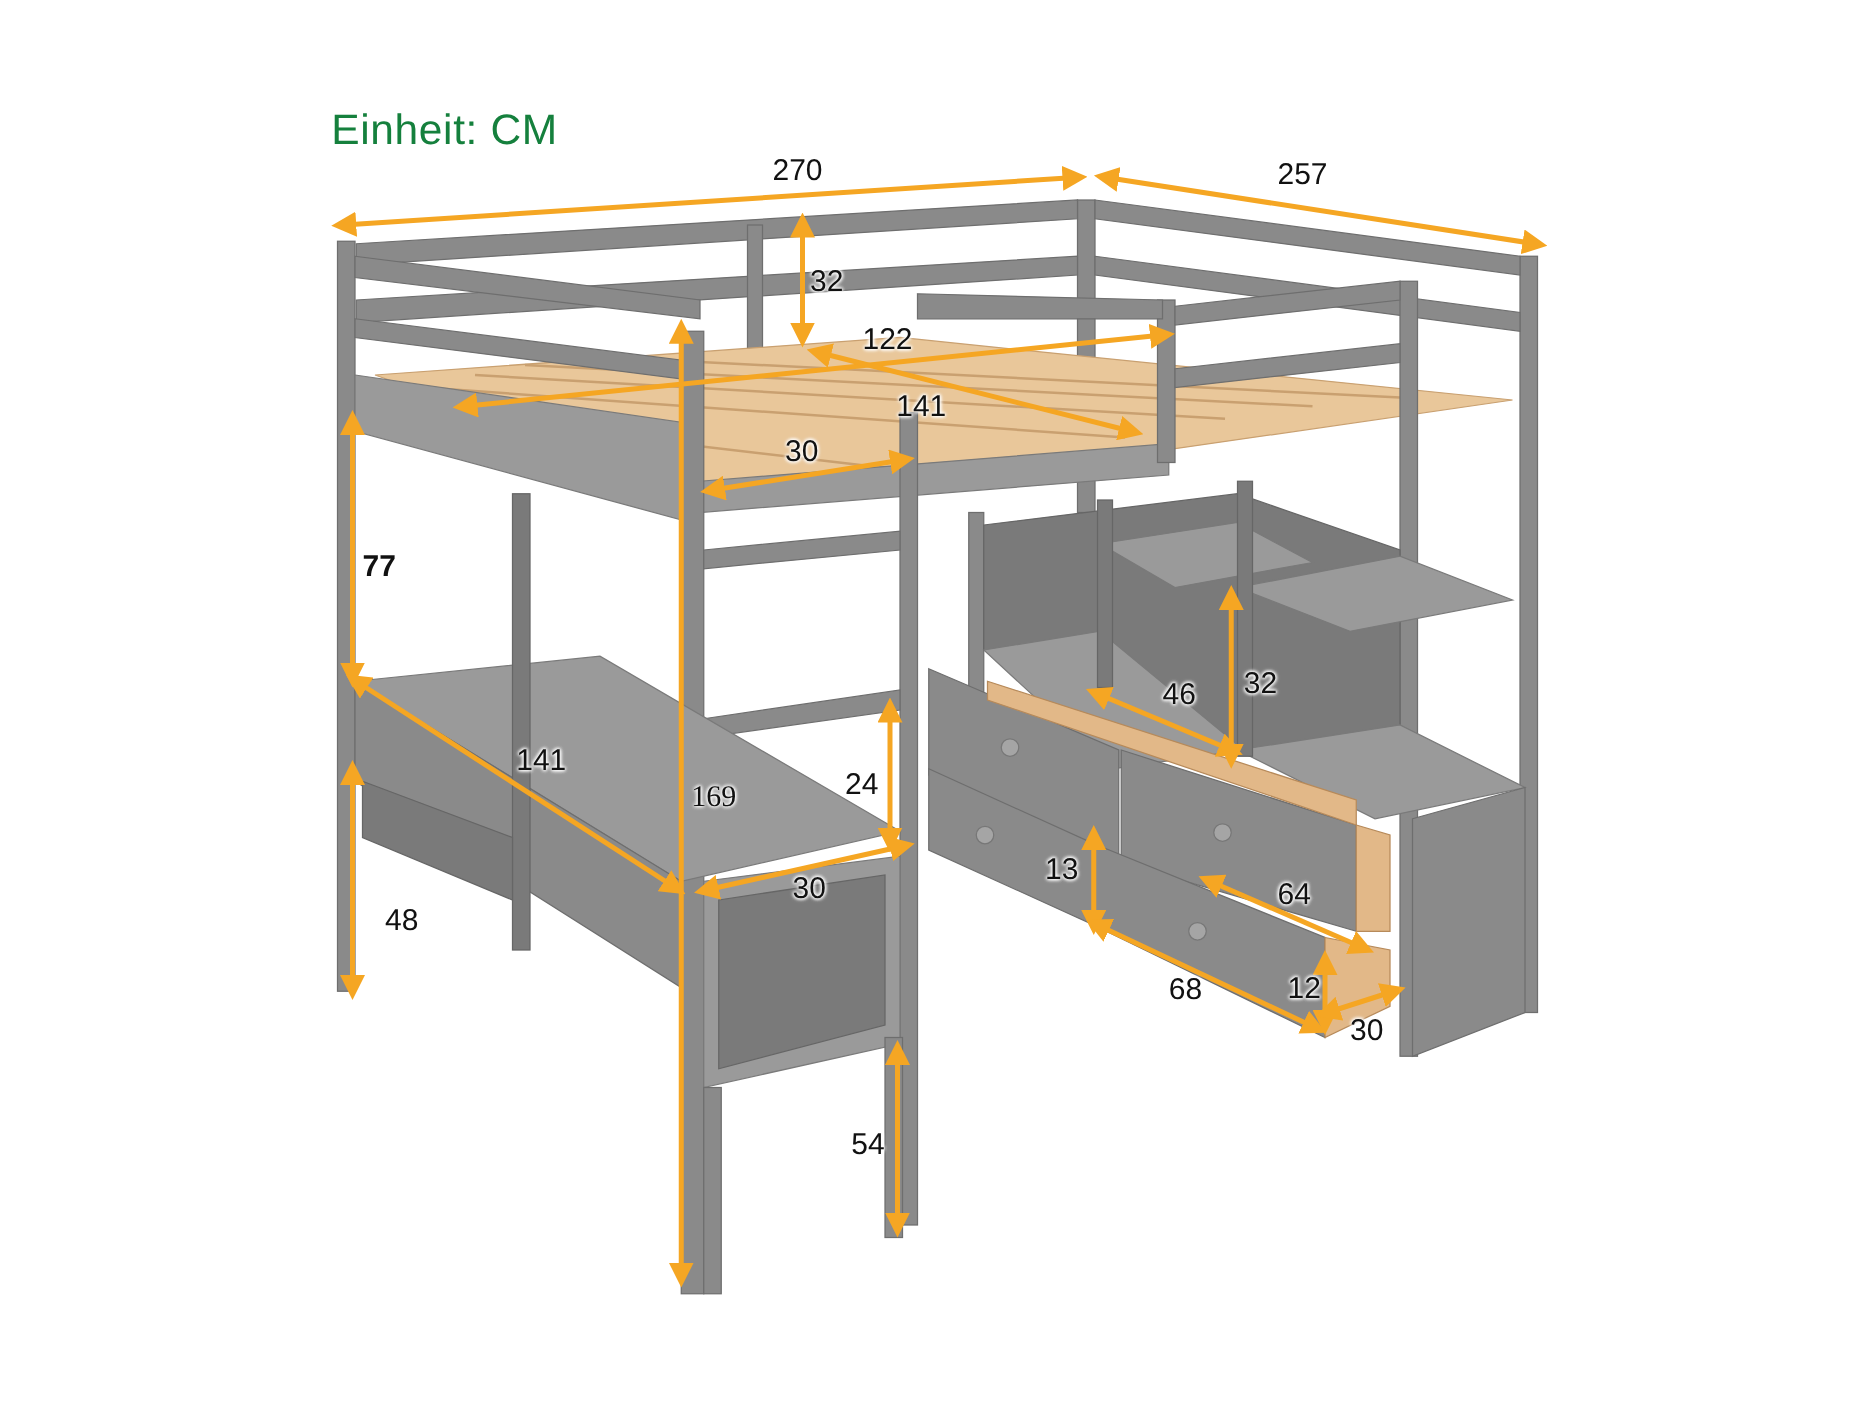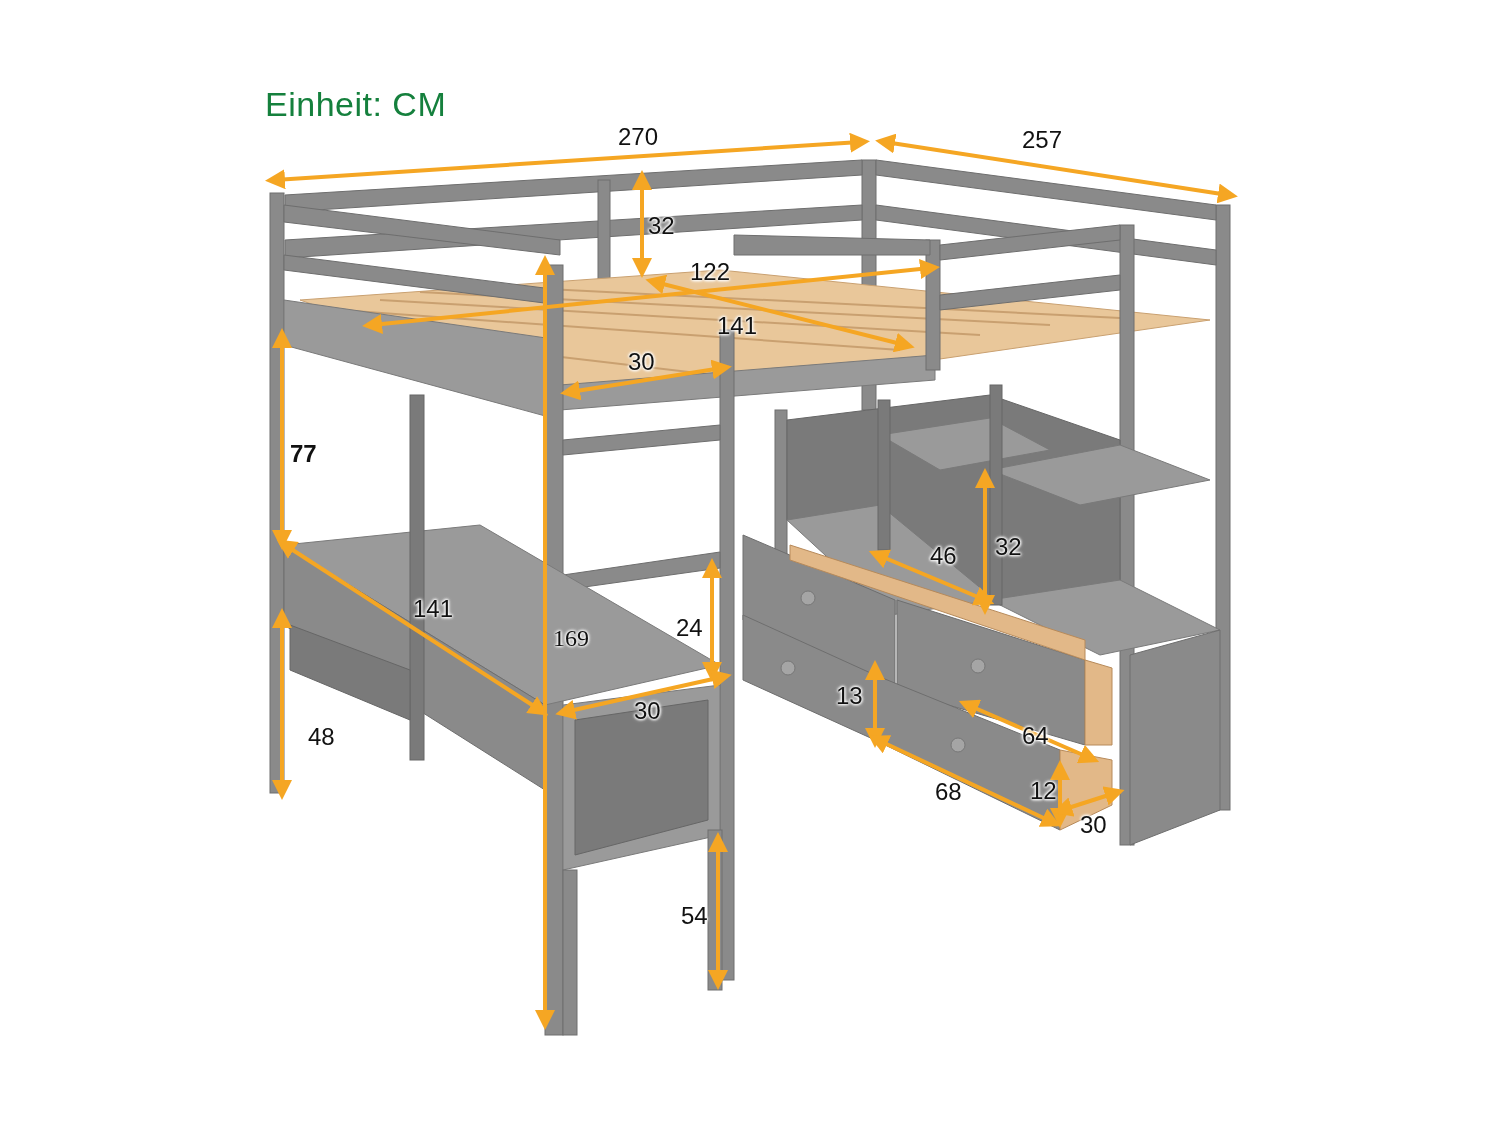--- a/index.html
+++ b/index.html
@@ -142,15 +142,15 @@
 <div class="dim-label" style="left:413px;top:597px;">141</div>
 <div class="dim-label" style="left:308px;top:699px;margin-top:26px;">48</div>
 <div class="dim-label" style="left:553px;top:626px;font-family:Liberation Serif, serif;">169</div>
 <div class="dim-label" style="left:676px;top:616px;">24</div>
 <div class="dim-label" style="left:634px;top:699px;">30</div>
 <div class="dim-label" style="left:681px;top:904px;">54</div>
 <div class="dim-label" style="left:930px;top:520px;margin-top:24px;">46</div>
 <div class="dim-label" style="left:995px;top:535px;">32</div>
 <div class="dim-label" style="left:836px;top:684px;">13</div>
 <div class="dim-label" style="left:935px;top:780px;">68</div>
-<div class="dim-label" style="left:1022px;top:704px;margin-top:20px;">64</div>
+<div class="dim-label" style="left:1022px;top:704px;">64</div>
 <div class="dim-label" style="left:1030px;top:779px;">12</div>
 <div class="dim-label" style="left:1080px;top:813px;">30</div>
 
 </body></html>

